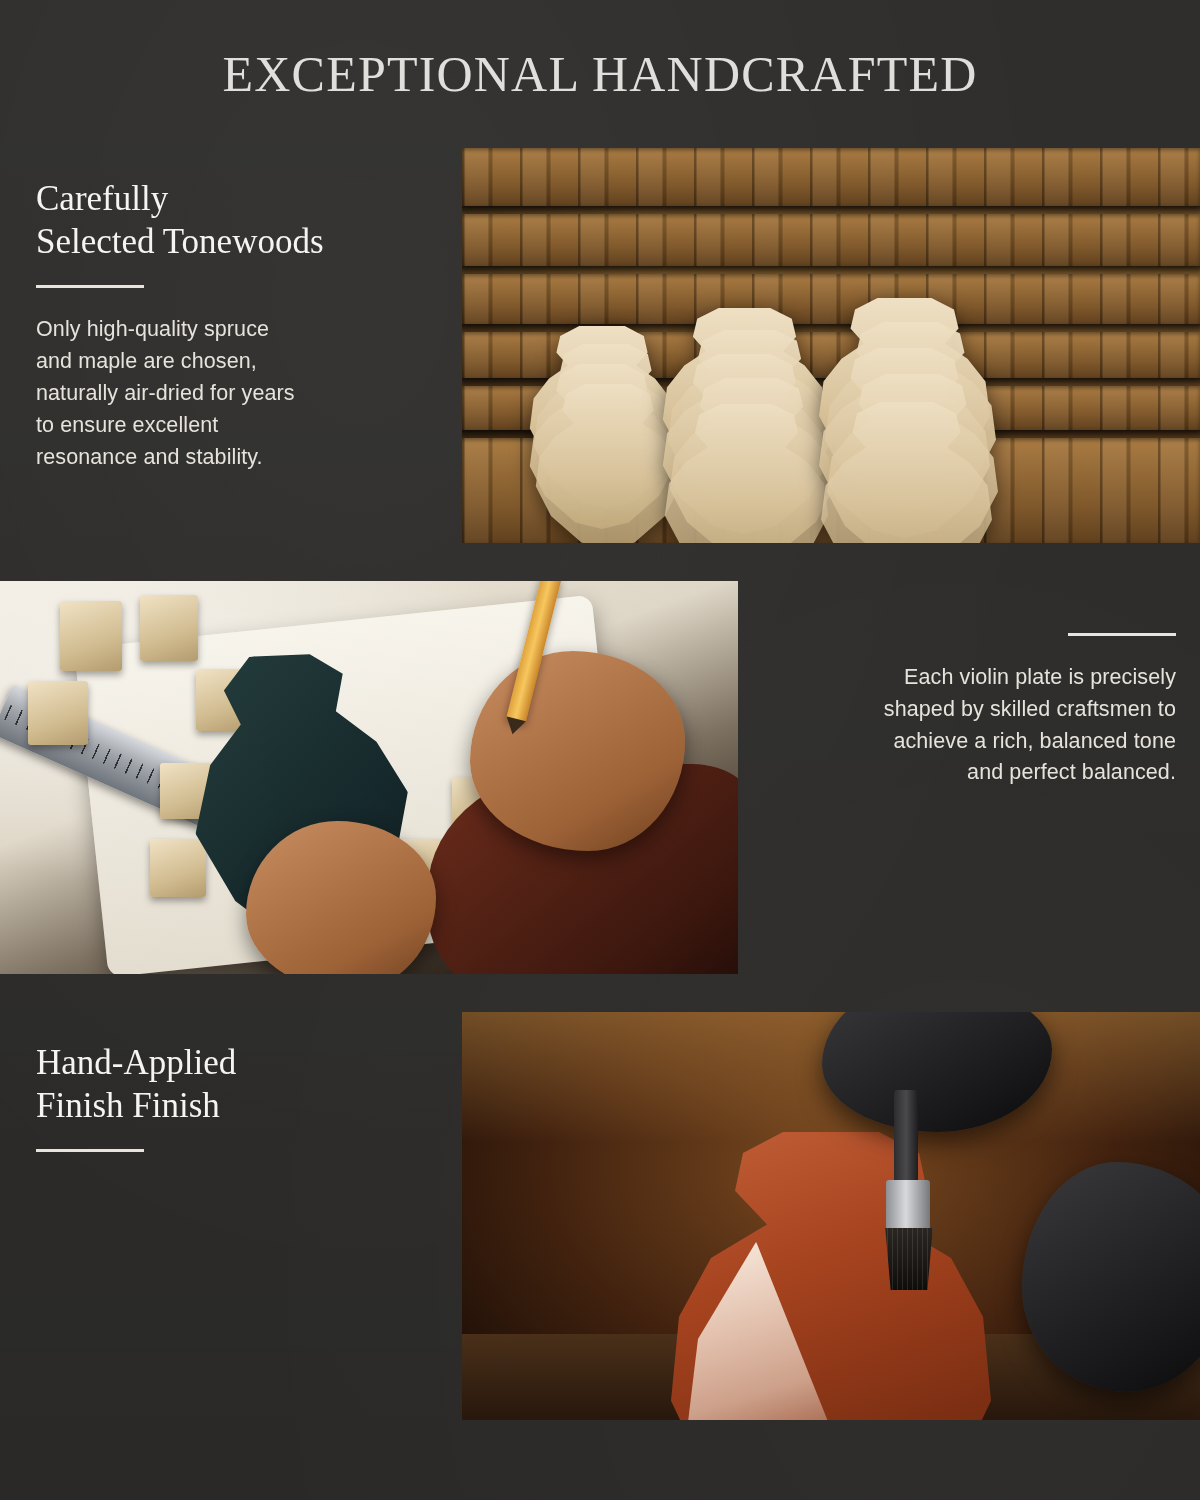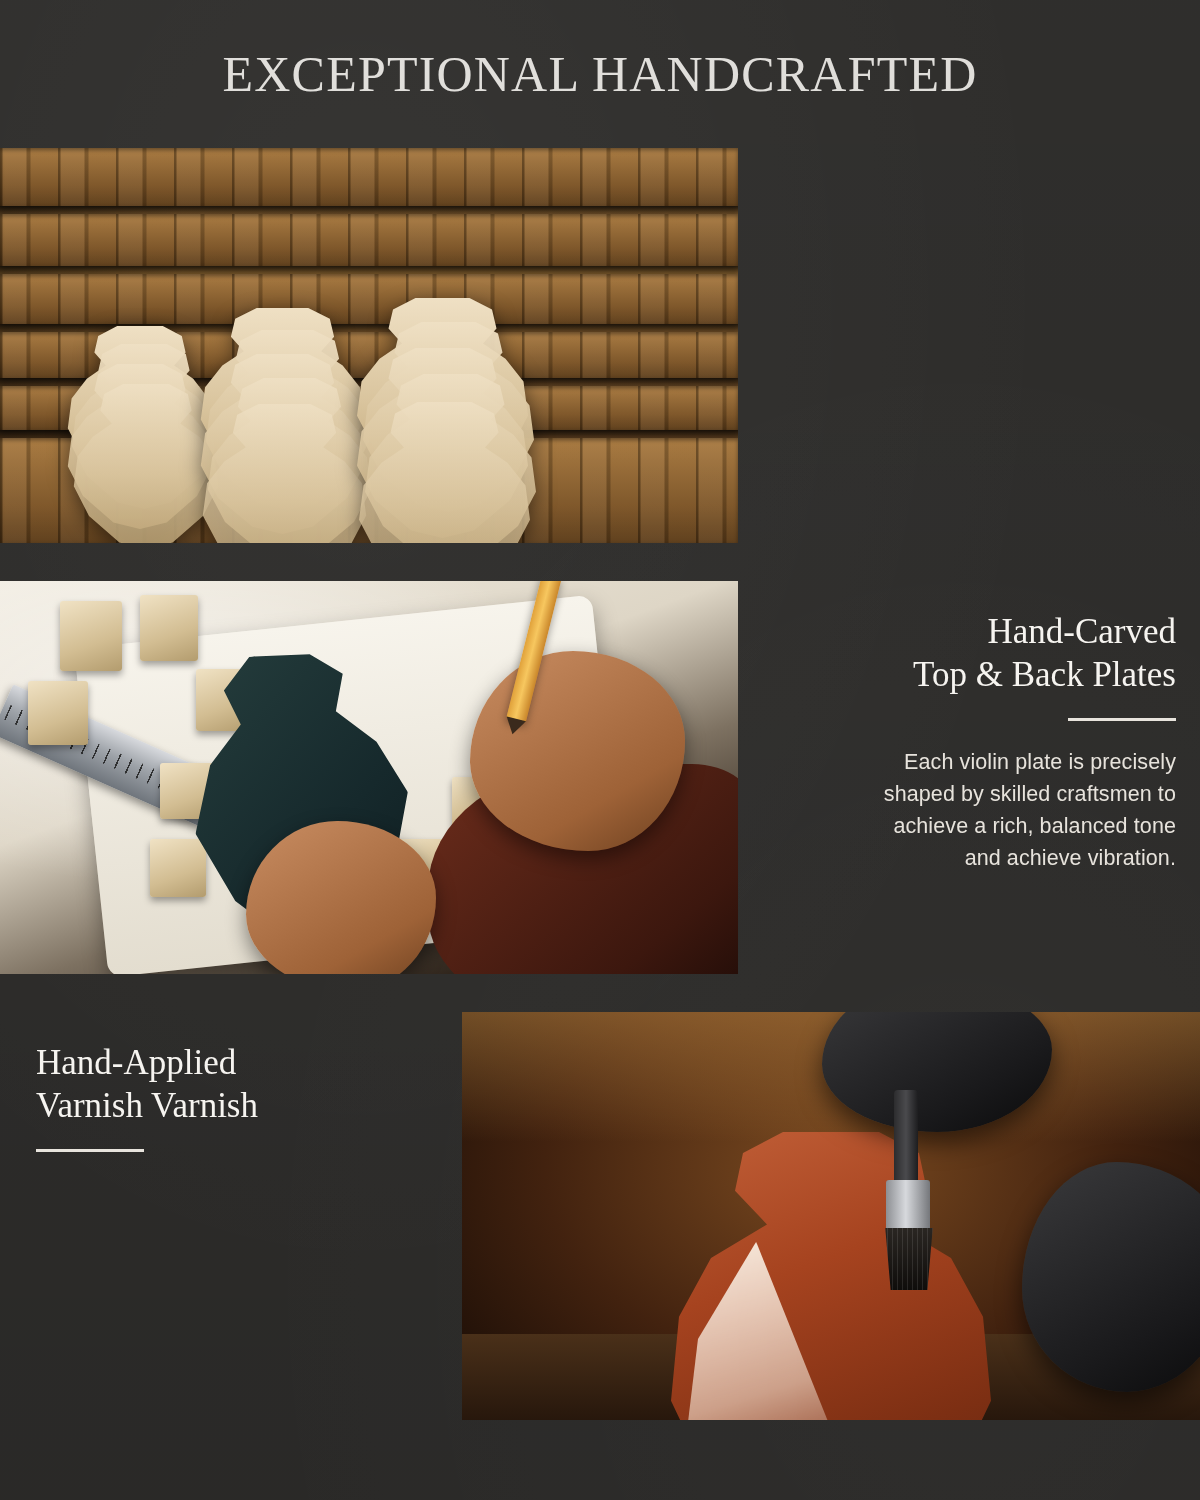--- a/index.html
+++ b/index.html
@@ -326,20 +326,30 @@
 <body>
 
 <div class="page">
   <div class="bg-texture"></div>
 
   <div class="header">
     <h1>EXCEPTIONAL HANDCRAFTED</h1>
   </div>
 
   <div class="row row-1">
+    <div class="text-col">
+      <div class="feature-title">Carefully
+Selected Tonewoods</div>
+      <div class="rule"></div>
+      <div class="feature-body">Only high-quality spruce
+and maple are chosen,
+naturally air-dried for years
+to ensure excellent
+resonance and stability.</div>
+    </div>
 
     <div class="media-col media-1">
       <div class="photo img-tonewood">
 
         <div class="plank-band" style="top:0px;height:58px;"></div>
         <div class="plank-shadow" style="top:58px;"></div>
         <div class="plank-band" style="top:66px;height:52px;"></div>
         <div class="plank-shadow" style="top:118px;"></div>
         <div class="plank-band" style="top:126px;height:50px;"></div>
         <div class="plank-shadow" style="top:176px;"></div>
@@ -393,34 +403,32 @@
         <div class="plate-dark"></div>
 
         <div class="sleeve"></div>
         <div class="hand" style="left:470px;top:70px;width:215px;height:200px;"></div>
         <div class="hand" style="left:246px;top:240px;width:190px;height:170px;"></div>
         <div class="pencil" style="left:524px;top:-8px;"></div>
       </div>
     </div>
 
     <div class="text-col right">
-      <div class="feature-title">Hand-Carved
-Top &amp; Back Plates</div>
       <div class="rule"></div>
       <div class="feature-body">Each violin plate is precisely
 shaped by skilled craftsmen to
 achieve a rich, balanced tone
-and achieve vibration.</div>
+and perfect balanced.</div>
     </div>
   </div>
 
   <div class="row row-3">
     <div class="text-col">
       <div class="feature-title">Hand-Applied
-Varnish Varnish</div>
+Finish Finish</div>
       <div class="rule"></div>
     </div>
 
     <div class="media-col media-3">
       <div class="photo img-varnish">
         <div class="warm-glow"></div>
         <div class="workbench-wood"></div>
         <div class="violin-body"></div>
         <div class="violin-sheen"></div>
         <div class="glove" style="left:360px;top:-30px;width:230px;height:150px;"></div>

